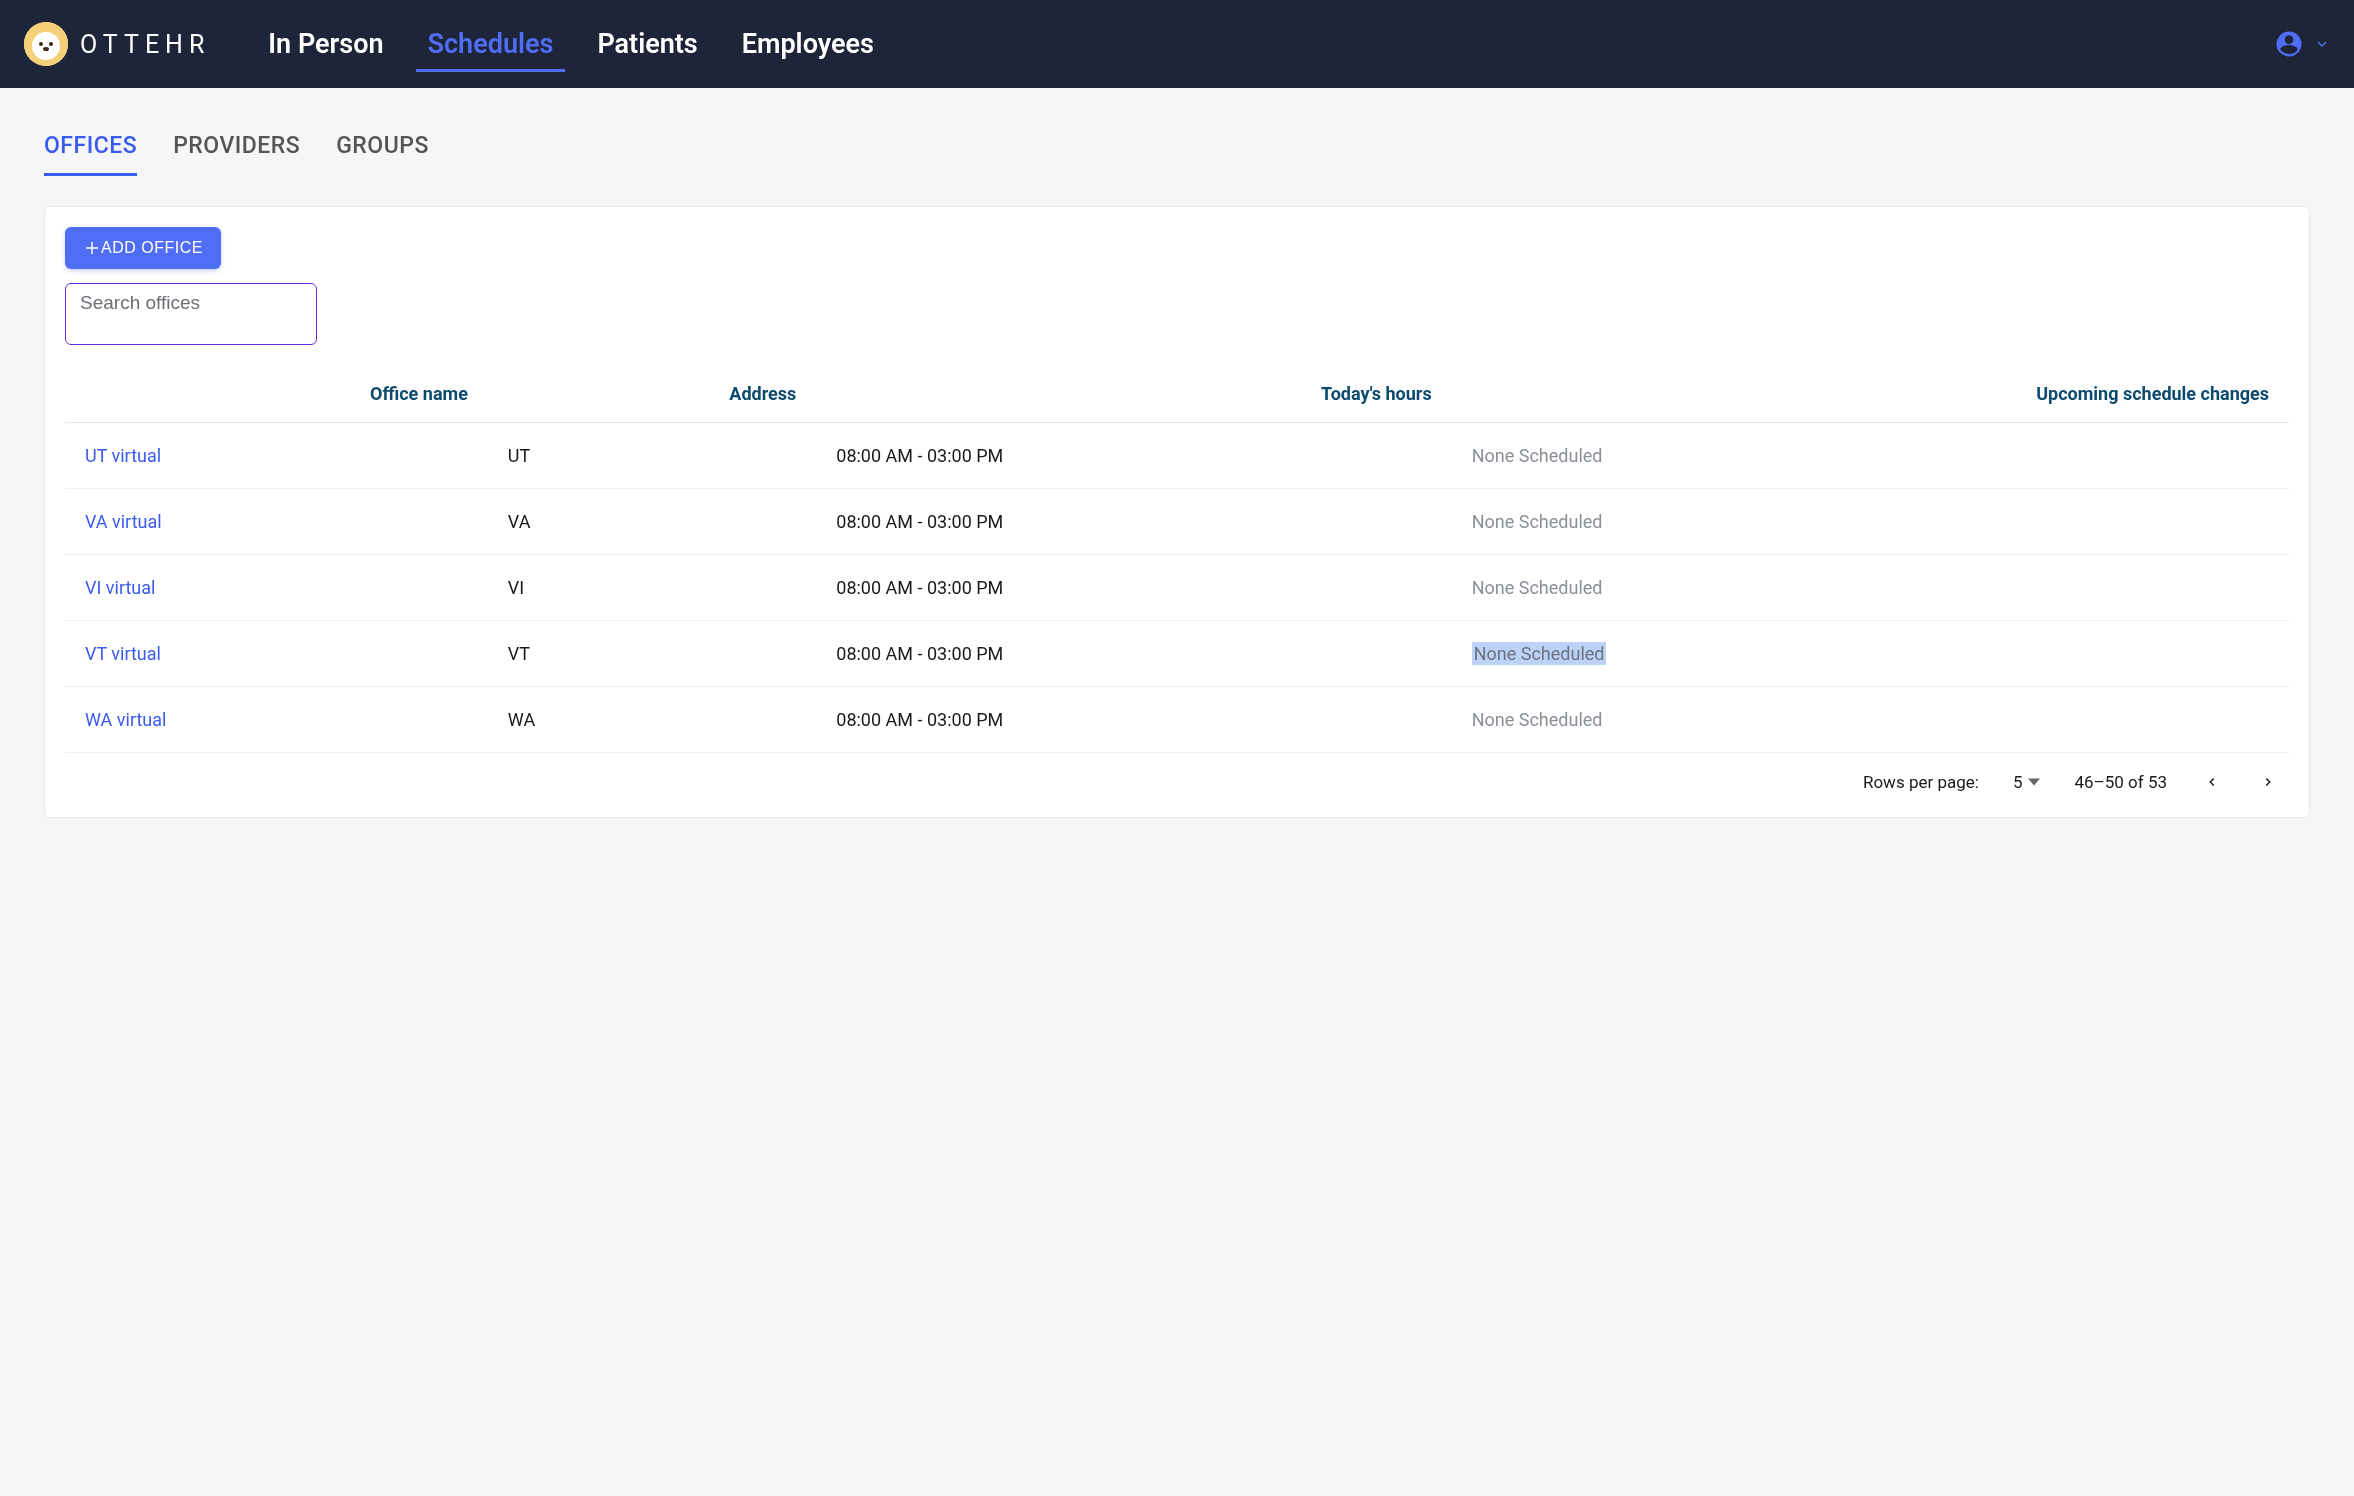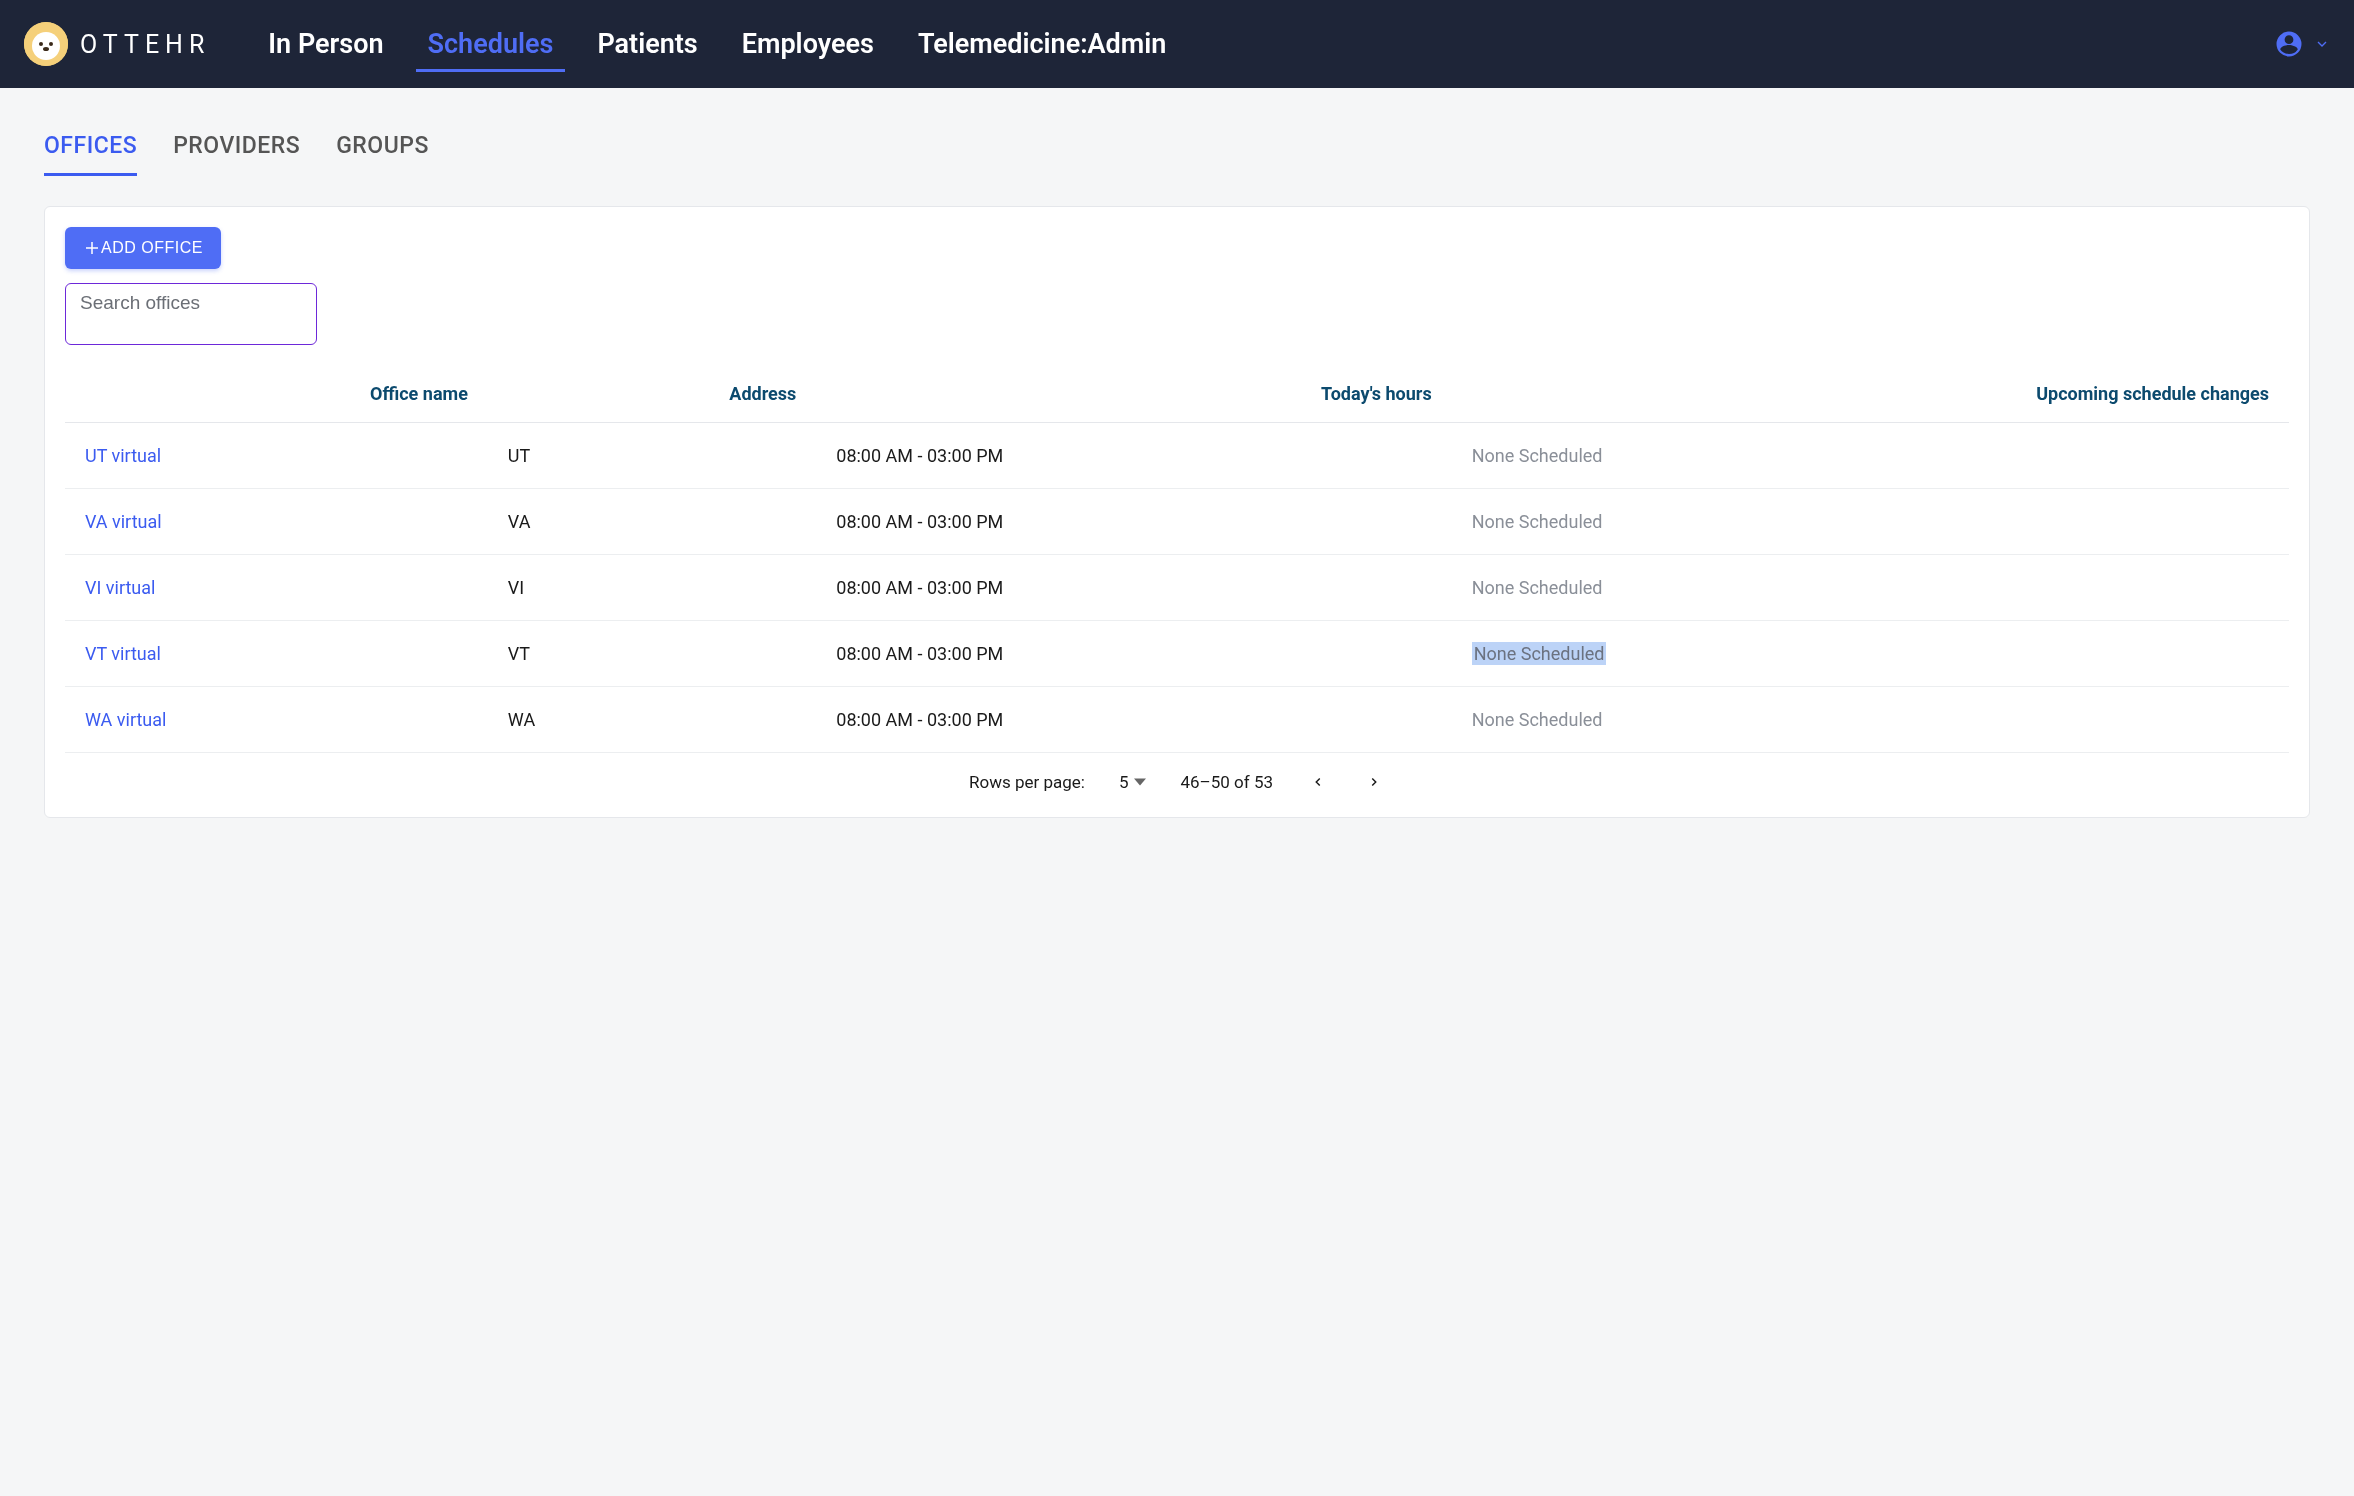--- a/index.html
+++ b/index.html
@@ -134,21 +134,21 @@
     padding: 22px 20px;
     border-bottom: 1px solid #eceef0;
     color: #1a1a1a;
   }
   td.link { color: #3b5bf0; cursor: pointer; }
   td.muted { color: #8a8f98; }
   td.muted.highlighted span { background: #bcd3f7; color:#6b7280; padding: 1px 2px;}
 
   .pagination {
     display: flex;
-    justify-content: center;
+    justify-content: flex-end;
     align-items: center;
     gap: 34px;
     padding: 18px 10px 4px;
     font-size: 17px;
     color: #1a1a1a;
   }
   .rows-select { display: flex; align-items: center; gap: 6px; cursor: pointer; }
   .rows-select svg { width: 12px; height: 12px; fill: #666; }
   .page-arrow { cursor: pointer; width: 22px; height: 22px; display:flex; align-items:center; justify-content:center;}
   .page-arrow svg { width: 14px; height: 14px; stroke: #1a1a1a; stroke-width: 2.5; fill: none; }
@@ -168,21 +168,20 @@
           <ellipse cx="22" cy="27" rx="3" ry="2" fill="#3a2a1a"></ellipse>
         </svg>
       </div>
       <span class="logo-text">OTTEHR</span>
     </div>
     <div class="nav" id="nav">
         <div class="nav-item">In Person</div>
         <div class="nav-item active">Schedules</div>
         <div class="nav-item">Patients</div>
         <div class="nav-item">Employees</div>
-        <div class="nav-item">Telemedicine:Admin</div>
       </div>
   </div>
   <div class="topbar-right">
     <svg class="avatar-icon" viewBox="0 0 24 24">
       <path d="M12 2a10 10 0 100 20 10 10 0 000-20zm0 3a3.5 3.5 0 110 7 3.5 3.5 0 010-7zm0 15c-2.9 0-5.5-1.5-7-3.7.1-2.3 4.7-3.6 7-3.6s6.9 1.3 7 3.6A8.5 8.5 0 0112 20z"></path>
     </svg>
     <svg class="chevron-down" viewBox="0 0 24 24">
       <polyline points="6 9 12 15 18 9"></polyline>
     </svg>
   </div>

